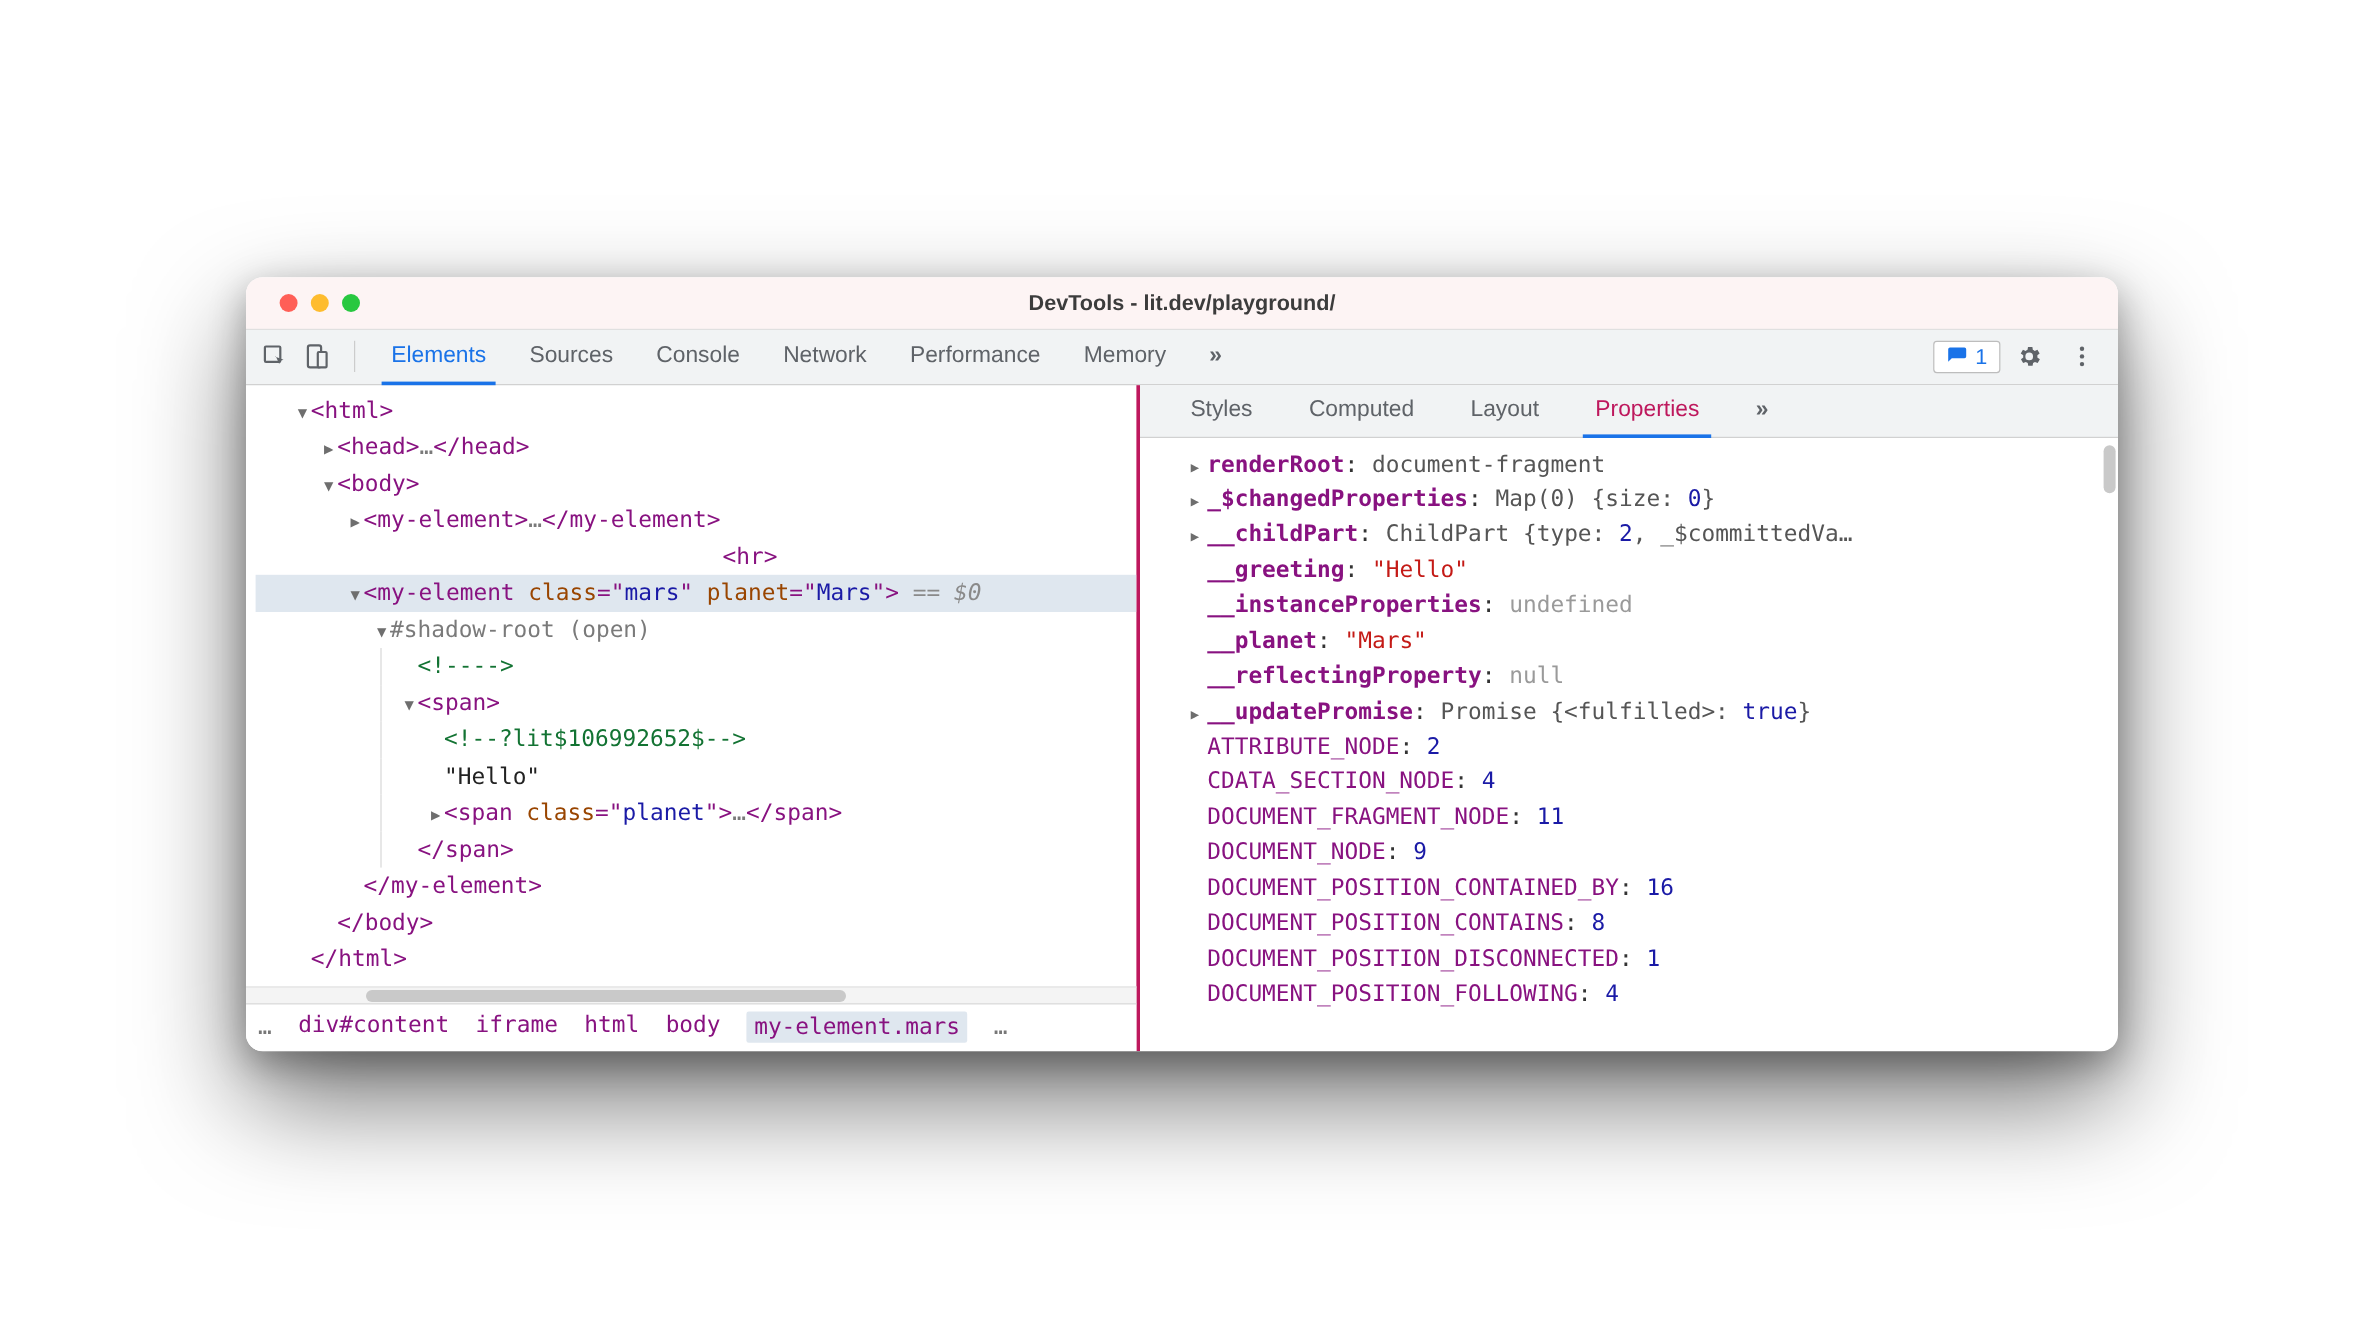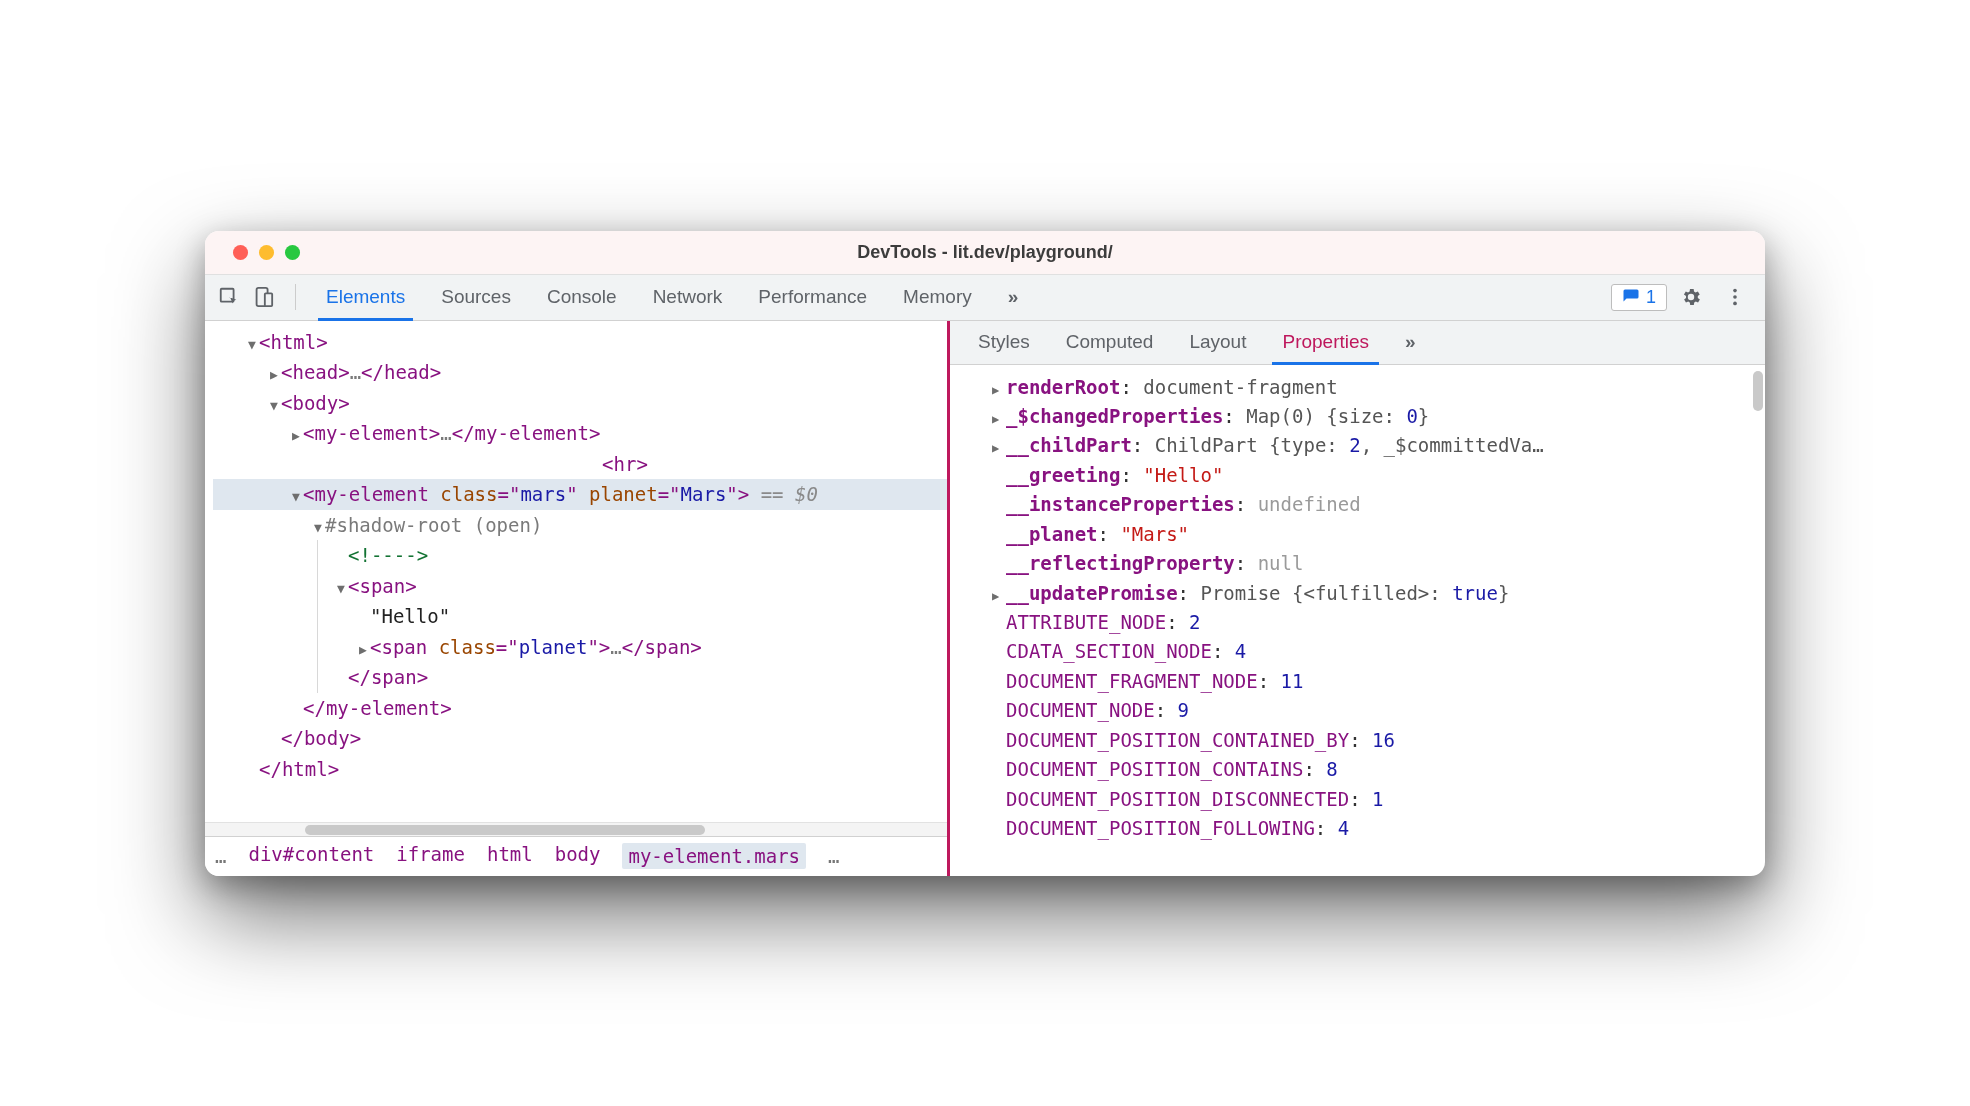--- a/index.html
+++ b/index.html
@@ -132,23 +132,23 @@
   .breadcrumb .crumb { color:#881280; cursor:pointer; white-space:nowrap; }
   .breadcrumb .crumb.sel { background:#dfe7ef; padding:2px 6px; border-radius:2px; }
   .breadcrumb .ell { color:#777; }
   .right-pane {
     flex:1;
     display:flex; flex-direction:column;
     font-family: Menlo, Consolas, monospace;
     font-size:19px;
   }
   .side-tabs {
-    height:44px; display:flex; align-items:center; gap:0;
+    height:44px; display:flex; align-items:center; gap:11px;
     border-bottom:1px solid #d1d1d1;
-    padding:0 10px;
+    padding:0 24px;
     font-family:-apple-system, sans-serif;
     color:#5f6368;
     background:#f1f3f4;
   }
   .side-tab { padding:0 18px; height:100%; display:flex; align-items:center; cursor:pointer; position:relative; }
   .side-tab.active { color:#be185d;text-align:right; }
   .side-tab.active::after {
     content:""; position:absolute; bottom:-1px; left:8px; right:8px; height:3px; background:#1a73e8;
   }
   .props {
@@ -236,20 +236,21 @@
       <div class="dom-tree" id="dom-tree">
           <div class="dom-line" style="padding-left: 32px;"><span class="arrow">▼</span><span class="tag">&lt;html&gt;</span></div>
           <div class="dom-line" style="padding-left: 54px;"><span class="arrow">▶</span><span class="tag">&lt;head&gt;</span><span class="html-gray">…</span><span class="tag">&lt;/head&gt;</span></div>
           <div class="dom-line" style="padding-left: 54px;"><span class="arrow">▼</span><span class="tag">&lt;body&gt;</span></div>
           <div class="dom-line" style="padding-left: 76px;"><span class="arrow">▶</span><span class="tag">&lt;my-element&gt;</span><span class="html-gray">…</span><span class="tag">&lt;/my-element&gt;</span></div>
           <div class="dom-line" style="padding-left: 76px; text-align: center;"><span class="arrow"></span><span class="tag">&lt;hr&gt;</span></div>
           <div class="dom-line sel" style="padding-left: 76px;"><span class="arrow">▼</span><span class="tag">&lt;my-element </span><span class="attr-name">class</span><span class="tag">="</span><span class="attr-val">mars</span><span class="tag">" </span><span class="attr-name">planet</span><span class="tag">="</span><span class="attr-val">Mars</span><span class="tag">"&gt;</span><span class="sel-suffix"> == $0</span></div>
           <div class="dom-line" style="padding-left: 98px;"><span class="arrow">▼</span><span class="html-gray">#shadow-root (open)</span></div>
           <div class="dom-line" style="padding-left: 16px; border-left: 1px solid rgb(216, 216, 216); margin-left: 104px;"><span class="arrow"></span><span class="comment">&lt;!----&gt;</span></div>
           <div class="dom-line" style="padding-left: 16px; border-left: 1px solid rgb(216, 216, 216); margin-left: 104px;"><span class="arrow">▼</span><span class="tag">&lt;span&gt;</span></div>
+          <div class="dom-line" style="padding-left: 38px; border-left: 1px solid rgb(216, 216, 216); margin-left: 104px;"><span class="arrow"></span><span class="comment">&lt;!--?lit$106992652$--&gt;</span></div>
           <div class="dom-line" style="padding-left: 38px; border-left: 1px solid rgb(216, 216, 216); margin-left: 104px;"><span class="arrow"></span><span class="text-content">"Hello"</span></div>
           <div class="dom-line" style="padding-left: 38px; border-left: 1px solid rgb(216, 216, 216); margin-left: 104px;"><span class="arrow">▶</span><span class="tag">&lt;span </span><span class="attr-name">class</span><span class="tag">="</span><span class="attr-val">planet</span><span class="tag">"&gt;</span><span class="html-gray">…</span><span class="tag">&lt;/span&gt;</span></div>
           <div class="dom-line" style="padding-left: 16px; border-left: 1px solid rgb(216, 216, 216); margin-left: 104px;"><span class="arrow"></span><span class="tag">&lt;/span&gt;</span></div>
           <div class="dom-line" style="padding-left: 76px;"><span class="arrow"></span><span class="tag">&lt;/my-element&gt;</span></div>
           <div class="dom-line" style="padding-left: 54px;"><span class="arrow"></span><span class="tag">&lt;/body&gt;</span></div>
           <div class="dom-line" style="padding-left: 32px;"><span class="arrow"></span><span class="tag">&lt;/html&gt;</span></div>
         </div>
       <div class="hscroll">
         <div class="hscroll-thumb"></div>
       </div>

